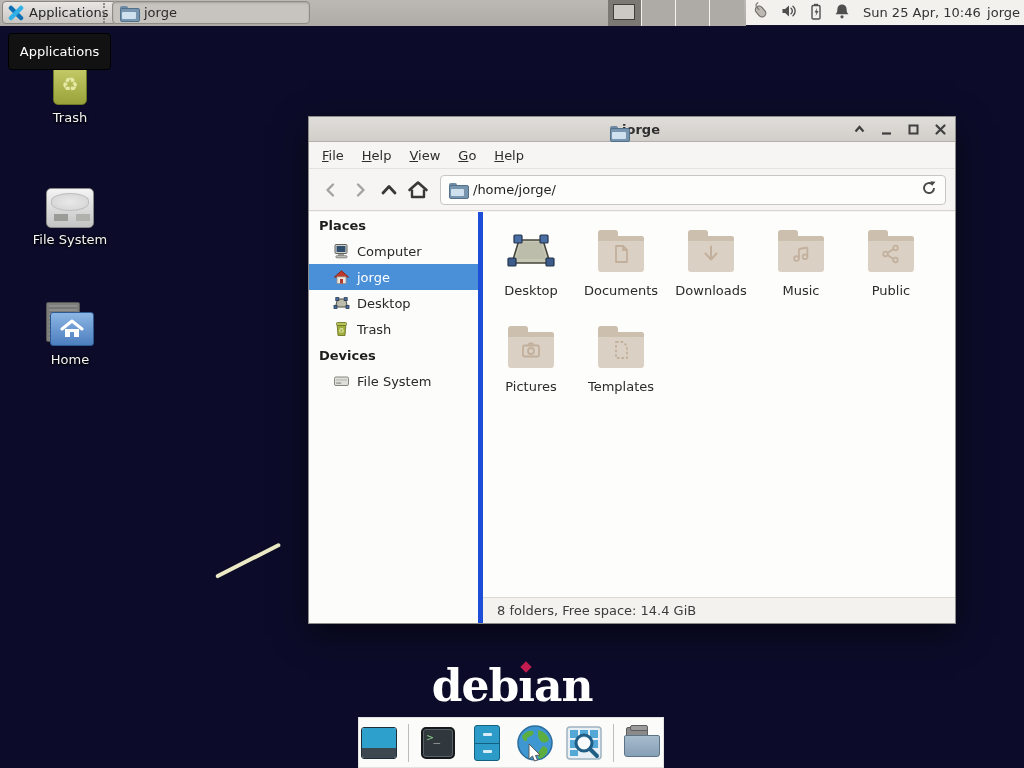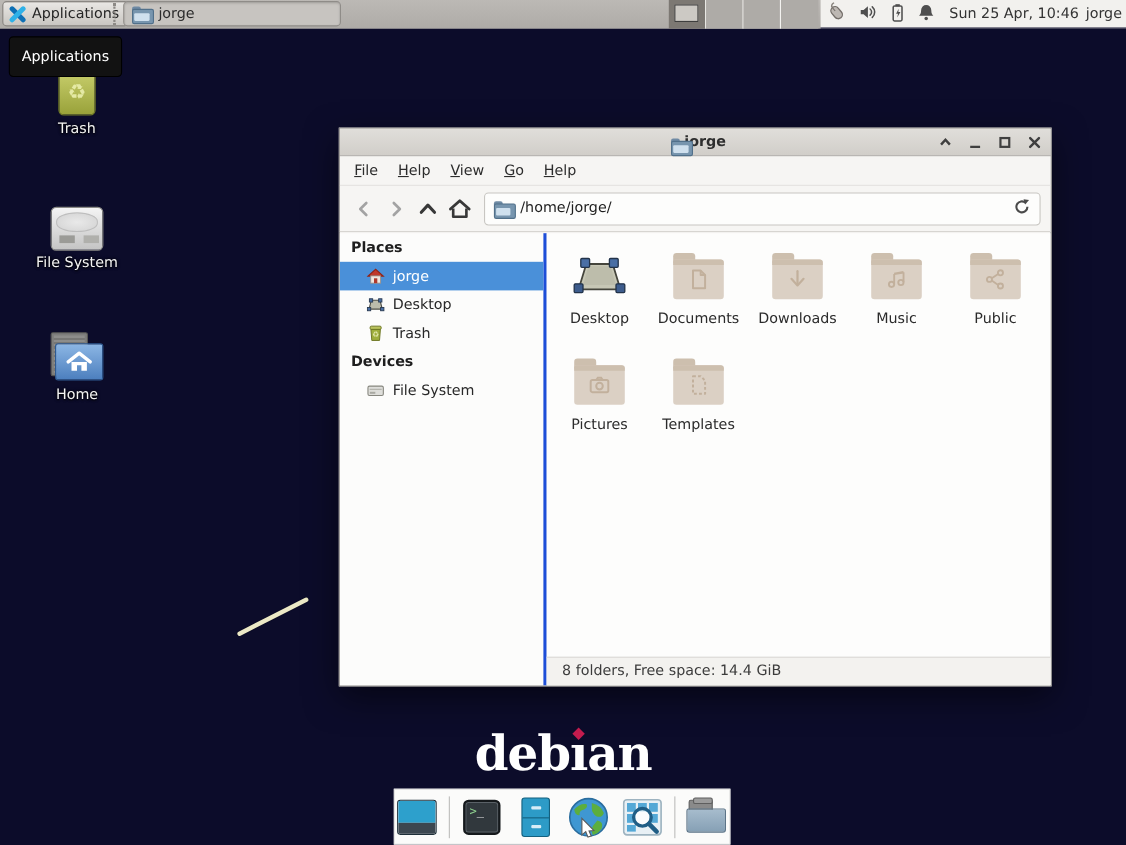--- a/index.html
+++ b/index.html
@@ -70,21 +70,21 @@
   .menu-item { display:inline-block; padding:4px 9px; font-size:13px; color:#2c2c2c; }
   .menu-item::first-letter { text-decoration:underline; }
 
   .toolbar { height:42px; background:#f6f5f3; border-bottom:1px solid #d7d5d1; display:flex; align-items:center; gap:3px; padding:0 9px; }
   .nav-btn { width:26px; height:28px; display:flex; align-items:center; justify-content:center; }
   .pathbar { flex:1; height:30px; margin-left:6px; background:#fdfdfc; border:1px solid #c8c6c2; border-radius:4px;
     display:flex; align-items:center; gap:7px; padding:0 8px; }
   .path-text { flex:1; font-size:13px; color:#1d1d1d; }
 
   .win-body { position:absolute; top:95px; left:0; right:0; bottom:0; display:flex; }
-  .sidebar { width:188px; background:#fcfcfb; border-right:3px solid #1d4ed8; padding-top:2px; }
+  .sidebar { width:174px; background:#fcfcfb; border-right:5px solid #1d4ed8; padding-top:2px; }
   .side-header { height:24px; line-height:24px; padding-left:10px; font-size:13px; font-weight:bold; color:#1e1e1e; }
   .side-row { height:26px; display:flex; align-items:center; gap:7px; padding-left:24px; font-size:13px; color:#282828; cursor:pointer; }
   .side-row.selected { background:#4a90d9; color:#fff; }
 
   .pane { flex:1; display:flex; flex-direction:column; background:#fdfdfc; }
   .files { flex:1; display:flex; flex-wrap:wrap; align-content:flex-start; padding:12px 0 0 3px; }
   .cell { width:90px; height:96px; display:flex; flex-direction:column; align-items:center; cursor:pointer; }
   .cell .fi { height:54px; display:flex; align-items:center; justify-content:center; }
   .cell .flbl { margin-top:5px; font-size:13px; color:#2b2b2b; }
 
@@ -304,20 +304,29 @@
           <polygon points="9.5,1.2 14.5,1.8 11,6 " fill="#4a4a4a"></polygon>
         </svg>
       </span>
     </div>
   </div>
 
   <div class="win-body">
     <div class="sidebar">
       <div class="side-header">Places</div>
 
+      <div class="side-row">
+        <svg width="17" height="16" viewBox="0 0 17 16">
+          <rect x="2" y="1.5" width="12" height="9" rx="1" fill="#cfcfcb" stroke="#63635e" stroke-width="1"></rect>
+          <rect x="3.6" y="3" width="8.8" height="6" fill="#31506e"></rect>
+          <rect x="5" y="11" width="6" height="1.6" fill="#9e9e99"></rect>
+          <rect x="3" y="12.8" width="11" height="2" rx=".7" fill="#d8d8d3" stroke="#63635e" stroke-width=".8"></rect>
+        </svg>
+        <span>Computer</span>
+      </div>
 
       <div class="side-row selected">
         <svg width="17" height="16" viewBox="0 0 17 16">
           <path d="M1.5 8 L8.5 1.8 L15.5 8 Z" fill="#c0392b" stroke="#8e2519" stroke-width="1"></path>
           <rect x="4" y="7.8" width="9" height="6.6" fill="#efe7df" stroke="#9b9089" stroke-width=".8"></rect>
           <rect x="7" y="10" width="3" height="4.4" fill="#b03a2c"></rect>
         </svg>
         <span>jorge</span>
       </div>
 

